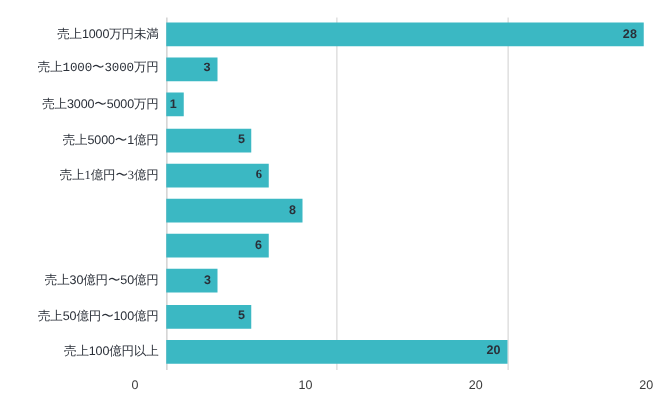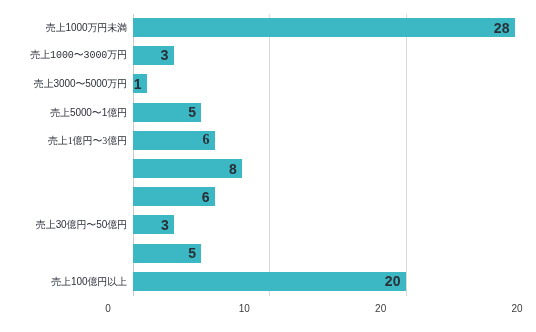--- a/index.html
+++ b/index.html
@@ -63,21 +63,21 @@
     top: 4px;
     height: 19px;
     background: #3bb8c3;
   }
 
   .bar-value {
     position: absolute;
     right: 5px;
     top: 50%;
     transform: translateY(-50%);
-    font-size: 14px;
+    font-size: 10px;
     font-weight: bold;
     color: #2a2f38;
     line-height: 1;
     letter-spacing: 0.2px;
   }
 
   .cat-label {
     position: absolute;
     right: 100%;
     margin-right: 6px;
@@ -160,20 +160,21 @@
             <span class="bar-value" style="color: rgb(42, 47, 56);">6</span>
           </div>
         </div>
         <div class="bar-row" style="top: 197.4px; height: 28.2px;">
           <div class="cat-label">売上30億円〜50億円</div>
           <div class="bar" style="width: 40.9px; background: rgb(59, 184, 195);">
             <span class="bar-value" style="color: rgb(42, 47, 56);">3</span>
           </div>
         </div>
         <div class="bar-row" style="top: 225.6px; height: 28.2px;">
+          <div class="cat-label">売上50億円〜100億円</div>
           <div class="bar" style="width: 68.1667px; background: rgb(59, 184, 195);">
             <span class="bar-value" style="color: rgb(42, 47, 56);">5</span>
           </div>
         </div>
         <div class="bar-row" style="top: 253.8px; height: 28.2px;">
           <div class="cat-label">売上100億円以上</div>
           <div class="bar" style="width: 272.667px; background: rgb(59, 184, 195);">
             <span class="bar-value" style="color: rgb(42, 47, 56);">20</span>
           </div>
         </div>

